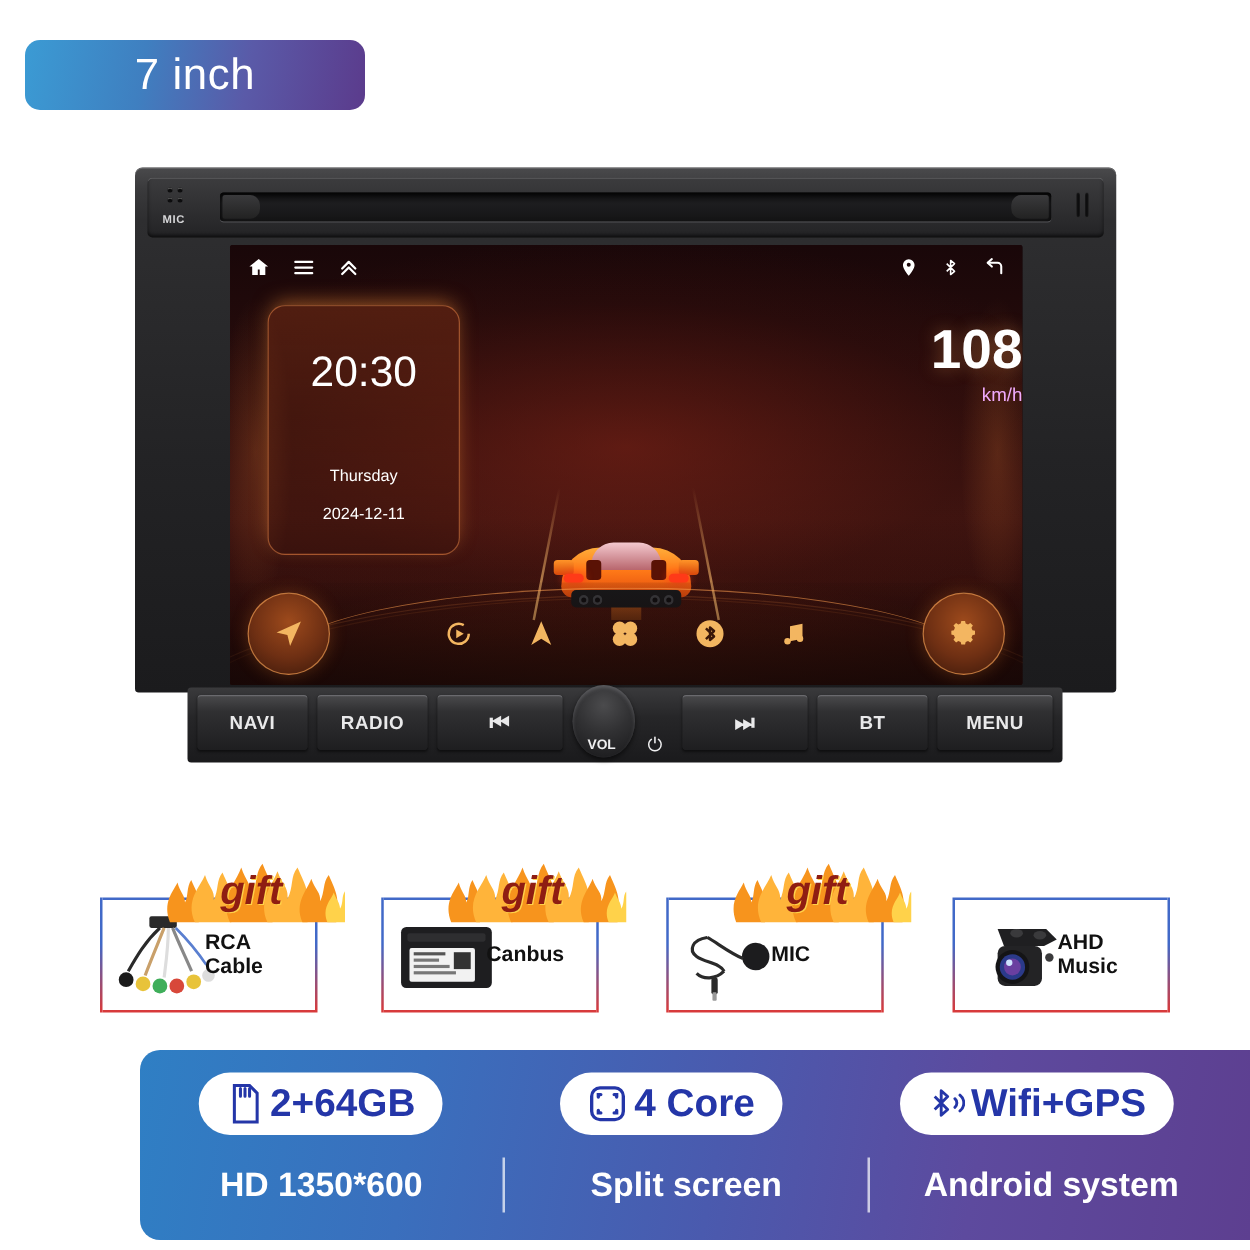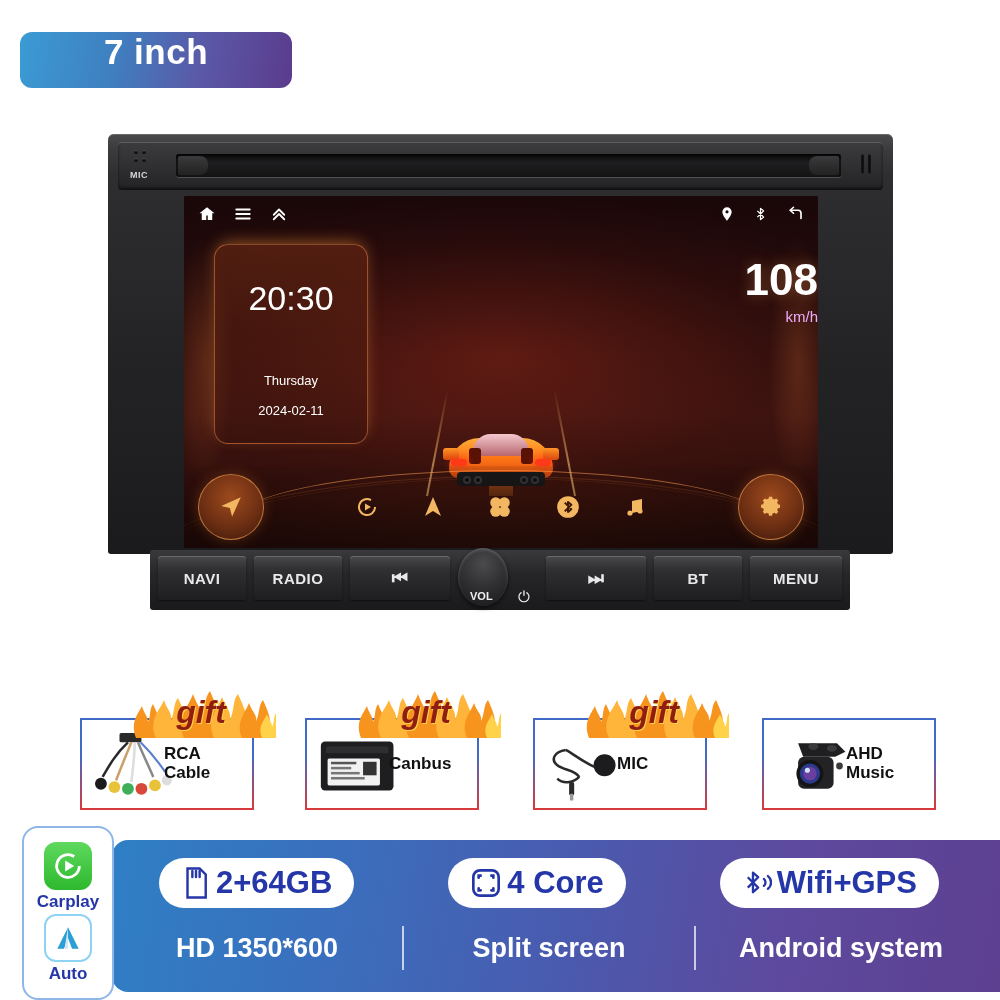--- a/index.html
+++ b/index.html
@@ -10,22 +10,22 @@
     overflow: hidden;
   }
   .page { position: relative; width: 1000px; height: 1000px; background:#fff; }
 
   
   .size-badge {
     position: absolute; left: 20px; top: 32px;
     width: 272px; height: 56px;
     border-radius: 12px;
     background: linear-gradient(100deg,#3b9bd4 0%,#3f7fc0 35%,#5a5aa8 65%,#5b3b8c 100%);
-    display: flex; justify-content: center;
-    color: #fff; font-size: 35px; font-weight: bold; letter-spacing: .5px;
+    display: flex; align-items: center; justify-content: center;
+    color: #fff; font-size: 35px; font-weight: normal; letter-spacing: .5px;
   }
 
   
   .unit { position: absolute; left: 108px; top: 134px; width: 785px; height: 500px; }
   .unit-body {
     position:absolute; left:0; top:0; width:785px; height:420px;
     background: linear-gradient(180deg,#4a4a4c 0%,#3a3a3c 4%,#2e2e30 10%,#232325 55%,#1b1b1d 100%);
     border-radius: 6px 6px 3px 3px;
     box-shadow: inset 0 1px 0 #6a6a6c;
   }
@@ -323,21 +323,21 @@
                   <path d="M20 18V11a4 4 0 0 0-4-4H6"></path>
                   <path d="M10 3 5.5 7 10 11"></path>
                 </svg>
             </span>
           </div>
         </div>
 
         <div class="widget w-clock">
           <div class="clock-time">20:30</div>
           <div class="clock-day">Thursday</div>
-          <div class="clock-date">2024-02-11</div>
+          <div class="clock-date">2024-12-11</div>
         </div>
 
         <div class="speed">
           <div class="speed-val">108</div>
           <div class="speed-unit">km/h</div>
         </div>
 
         <div class="road">
           <div class="road-line l"></div>
           <div class="road-line r"></div>
@@ -569,30 +569,14 @@
     </div>
     <div class="subrow">
       <div class="sub">HD 1350*600</div>
       <div class="divider"></div>
       <div class="sub">Split screen</div>
       <div class="divider"></div>
       <div class="sub">Android system</div>
     </div>
   </div>
 
-  <div class="cp-badge">
-    <div class="cp-ico carplay">
-      <svg width="34" height="34" viewBox="0 0 24 24" fill="none" stroke="#fff" stroke-width="2">
-          <path d="M20 12a8 8 0 1 1-3.6-6.7"></path>
-          <path d="M10 8.2v7.6l6.4-3.8z" fill="#fff" stroke="none"></path>
-        </svg>
-    </div>
-    <div class="cp-txt">Carplay</div>
-    <div class="cp-ico auto">
-      <svg width="32" height="32" viewBox="0 0 24 24">
-          <path d="M12 4 4 20h5l3-8 3 8h5z" fill="#2a9fd6"></path>
-          <path d="M12 4 9.4 20H12z" fill="#d6e6f2"></path>
-        </svg>
-    </div>
-    <div class="cp-txt">Auto</div>
-  </div>
 
 </div>
 
 </body></html>

